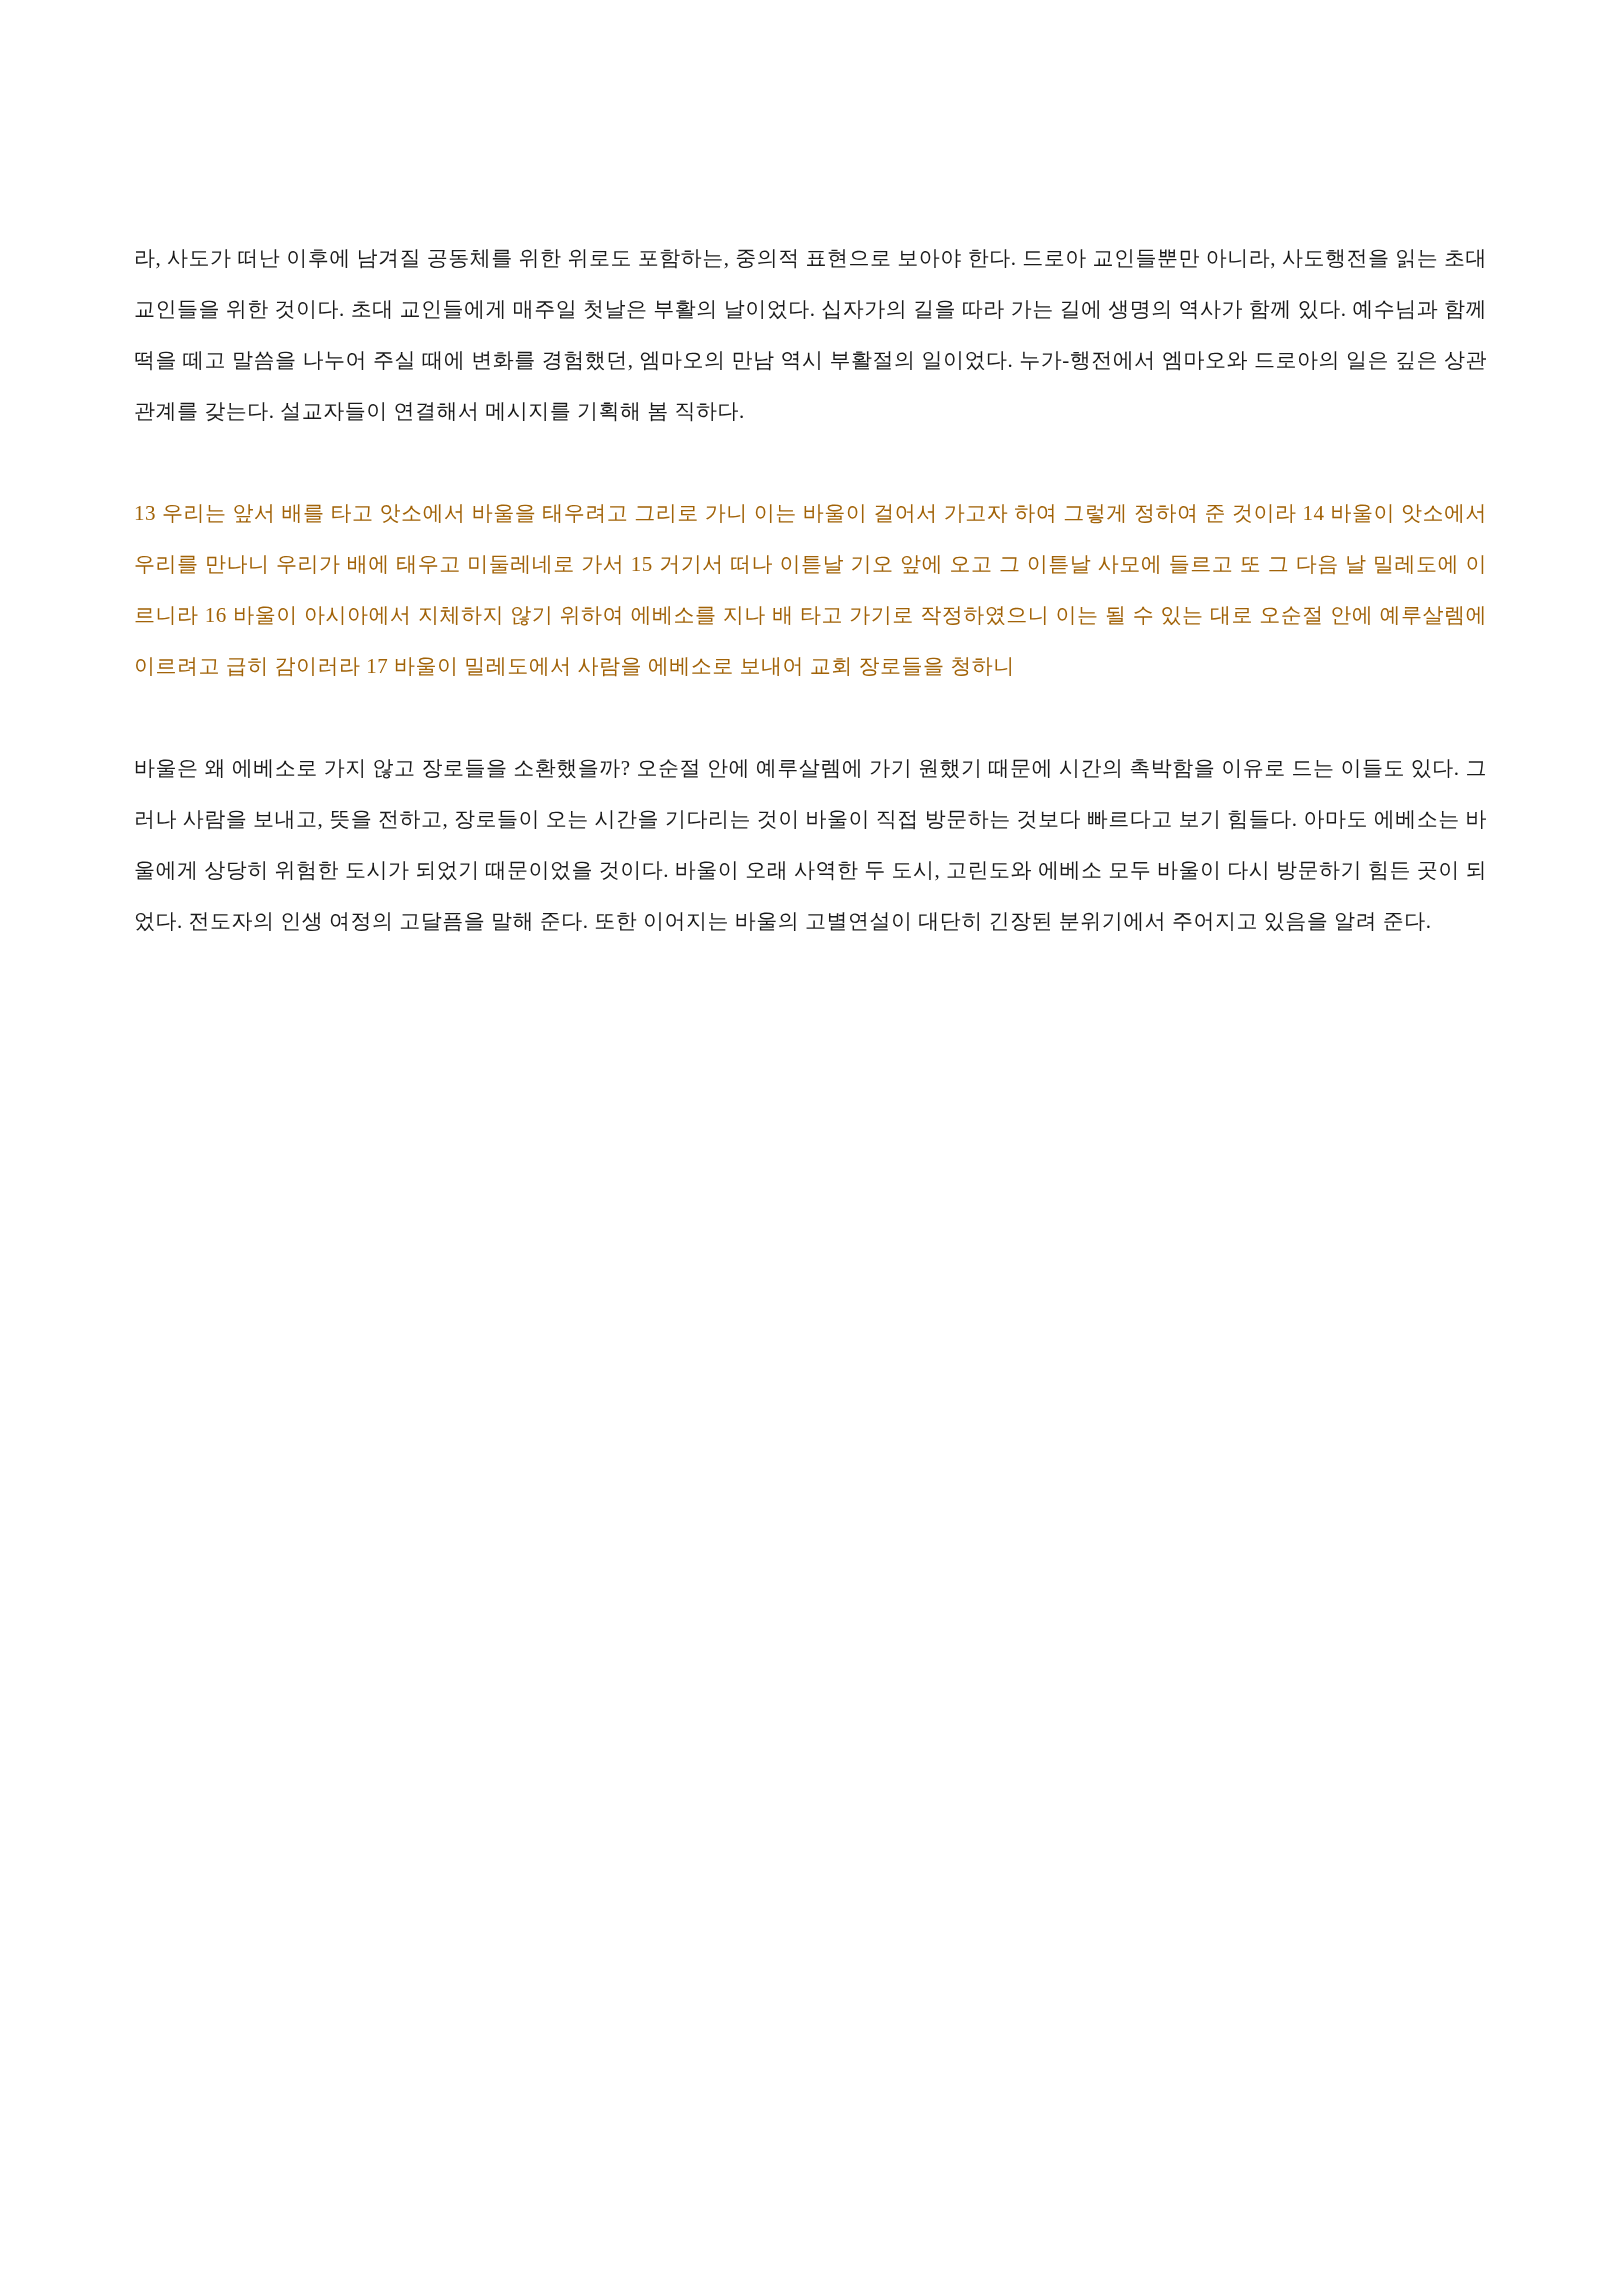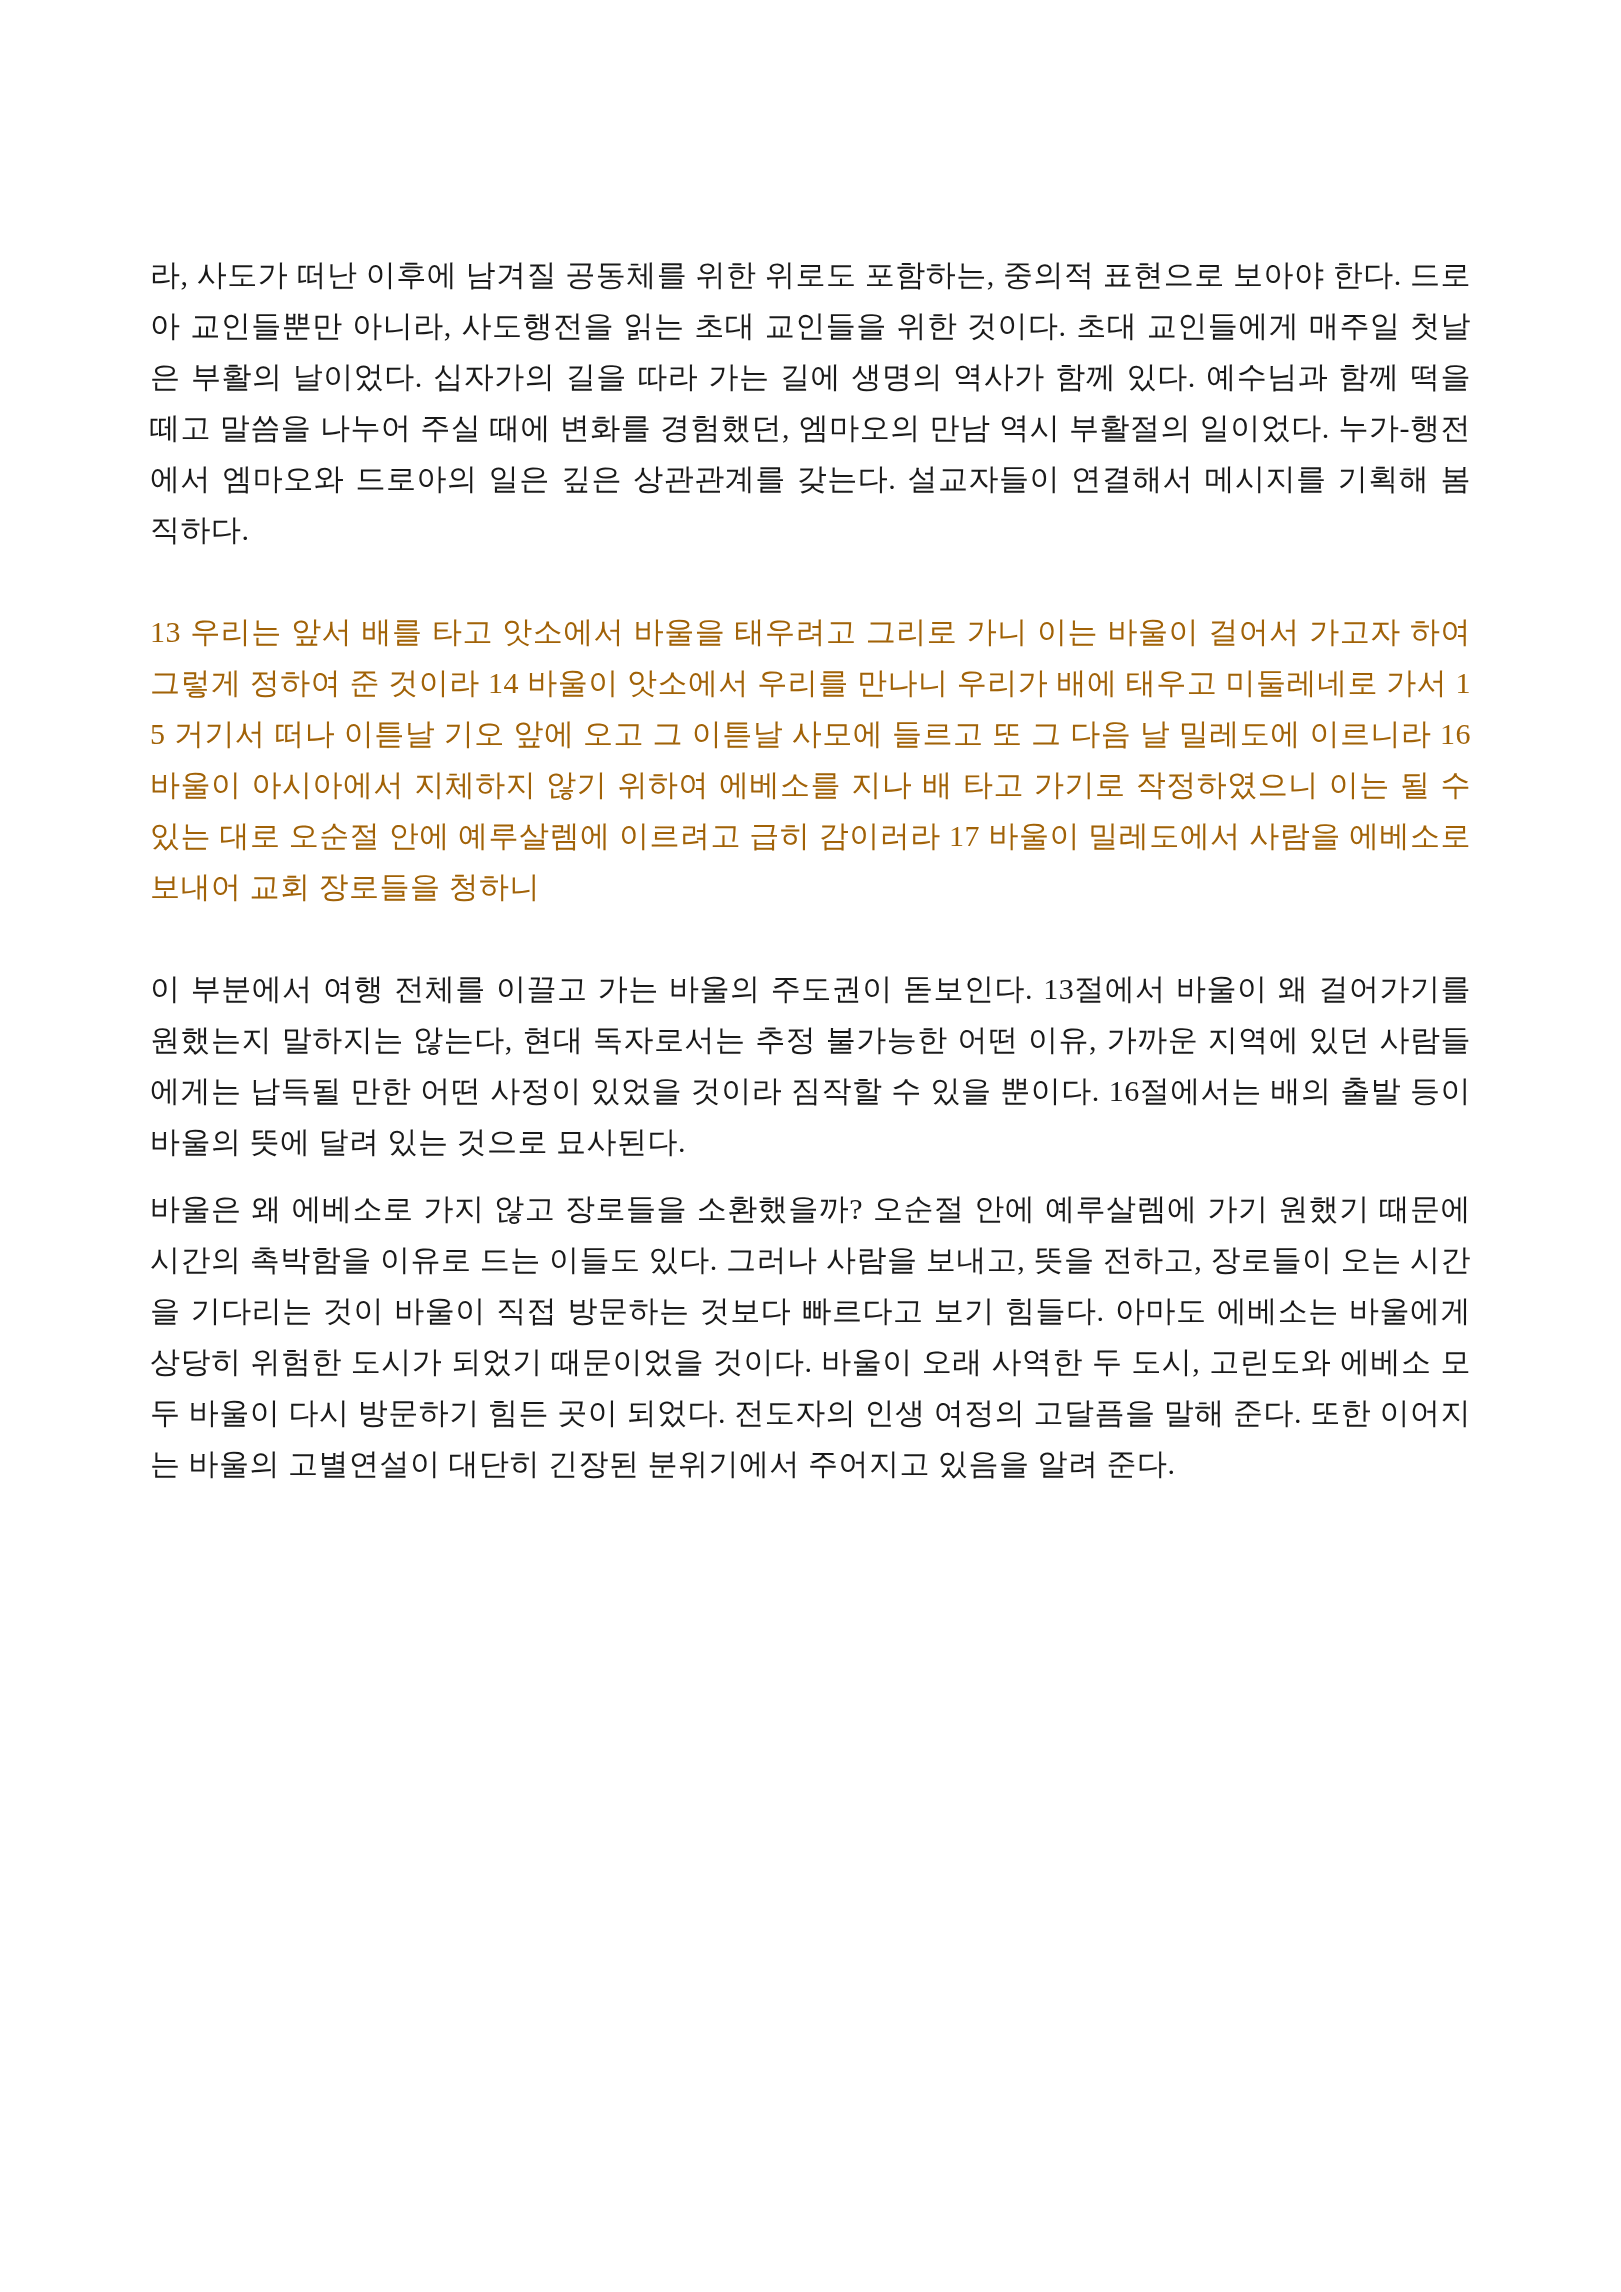--- a/index.html
+++ b/index.html
@@ -15,39 +15,38 @@
     overflow: hidden;
     font-family: "Liberation Serif", "DejaVu Serif", serif;
   }
   .content {
     position: absolute;
     left: 134px;
     top: 233px;
     width: 1353px;
   }
   .content p {
-    margin: 16px;
-    font-size: 30px;
+    margin: 0;
+    font-size: 21px;
     line-height: 51px;
     text-align: justify;
     word-break: break-all;
     letter-spacing: 0.5px;
     color: #1a1a1a;
   }
   .content p.gap-after {
     margin-bottom: 51px;
   }
   .content p.quote {
     color: #a16207;
   }
 </style>
 </head>
 <body>
 
 <div class="page">
   <div class="content">
     <p class="body gap-after">라, 사도가 떠난 이후에 남겨질 공동체를 위한 위로도 포함하는, 중의적 표현으로 보아야 한다. 드로아 교인들뿐만 아니라, 사도행전을 읽는 초대 교인들을 위한 것이다. 초대 교인들에게 매주일 첫날은 부활의 날이었다. 십자가의 길을 따라 가는 길에 생명의 역사가 함께 있다. 예수님과 함께 떡을 떼고 말씀을 나누어 주실 때에 변화를 경험했던, 엠마오의 만남 역시 부활절의 일이었다. 누가-행전에서 엠마오와 드로아의 일은 깊은 상관관계를 갖는다. 설교자들이 연결해서 메시지를 기획해 봄 직하다.</p>
     <p class="quote gap-after">13 우리는 앞서 배를 타고 앗소에서 바울을 태우려고 그리로 가니 이는 바울이 걸어서 가고자 하여 그렇게 정하여 준 것이라 14 바울이 앗소에서 우리를 만나니 우리가 배에 태우고 미둘레네로 가서 15 거기서 떠나 이튿날 기오 앞에 오고 그 이튿날 사모에 들르고 또 그 다음 날 밀레도에 이르니라 16 바울이 아시아에서 지체하지 않기 위하여 에베소를 지나 배 타고 가기로 작정하였으니 이는 될 수 있는 대로 오순절 안에 예루살렘에 이르려고 급히 감이러라 17 바울이 밀레도에서 사람을 에베소로 보내어 교회 장로들을 청하니</p>
-    <p class="body">이 부분에서 여행 전체를 이끌고 가는 바울의 주도권이 돋보인다. 13절에서 바울이 왜 걸어가기를 원했는지 말하지는 않는다, 현대 독자로서는 추정 불가능한 어떤 이유, 가까운 지역에 있던 사람들에게는 납득될 만한 어떤 사정이 있었을 것이라 짐작할 수 있을 뿐이다. 16절에서는 배의 출발 등이 바울의 뜻에 달려 있는 것으로 묘사된다.</p>
     <p class="body">바울은 왜 에베소로 가지 않고 장로들을 소환했을까? 오순절 안에 예루살렘에 가기 원했기 때문에 시간의 촉박함을 이유로 드는 이들도 있다. 그러나 사람을 보내고, 뜻을 전하고, 장로들이 오는 시간을 기다리는 것이 바울이 직접 방문하는 것보다 빠르다고 보기 힘들다. 아마도 에베소는 바울에게 상당히 위험한 도시가 되었기 때문이었을 것이다. 바울이 오래 사역한 두 도시, 고린도와 에베소 모두 바울이 다시 방문하기 힘든 곳이 되었다. 전도자의 인생 여정의 고달픔을 말해 준다. 또한 이어지는 바울의 고별연설이 대단히 긴장된 분위기에서 주어지고 있음을 알려 준다.</p>
   </div>
 </div>
 
 
 </body></html>

